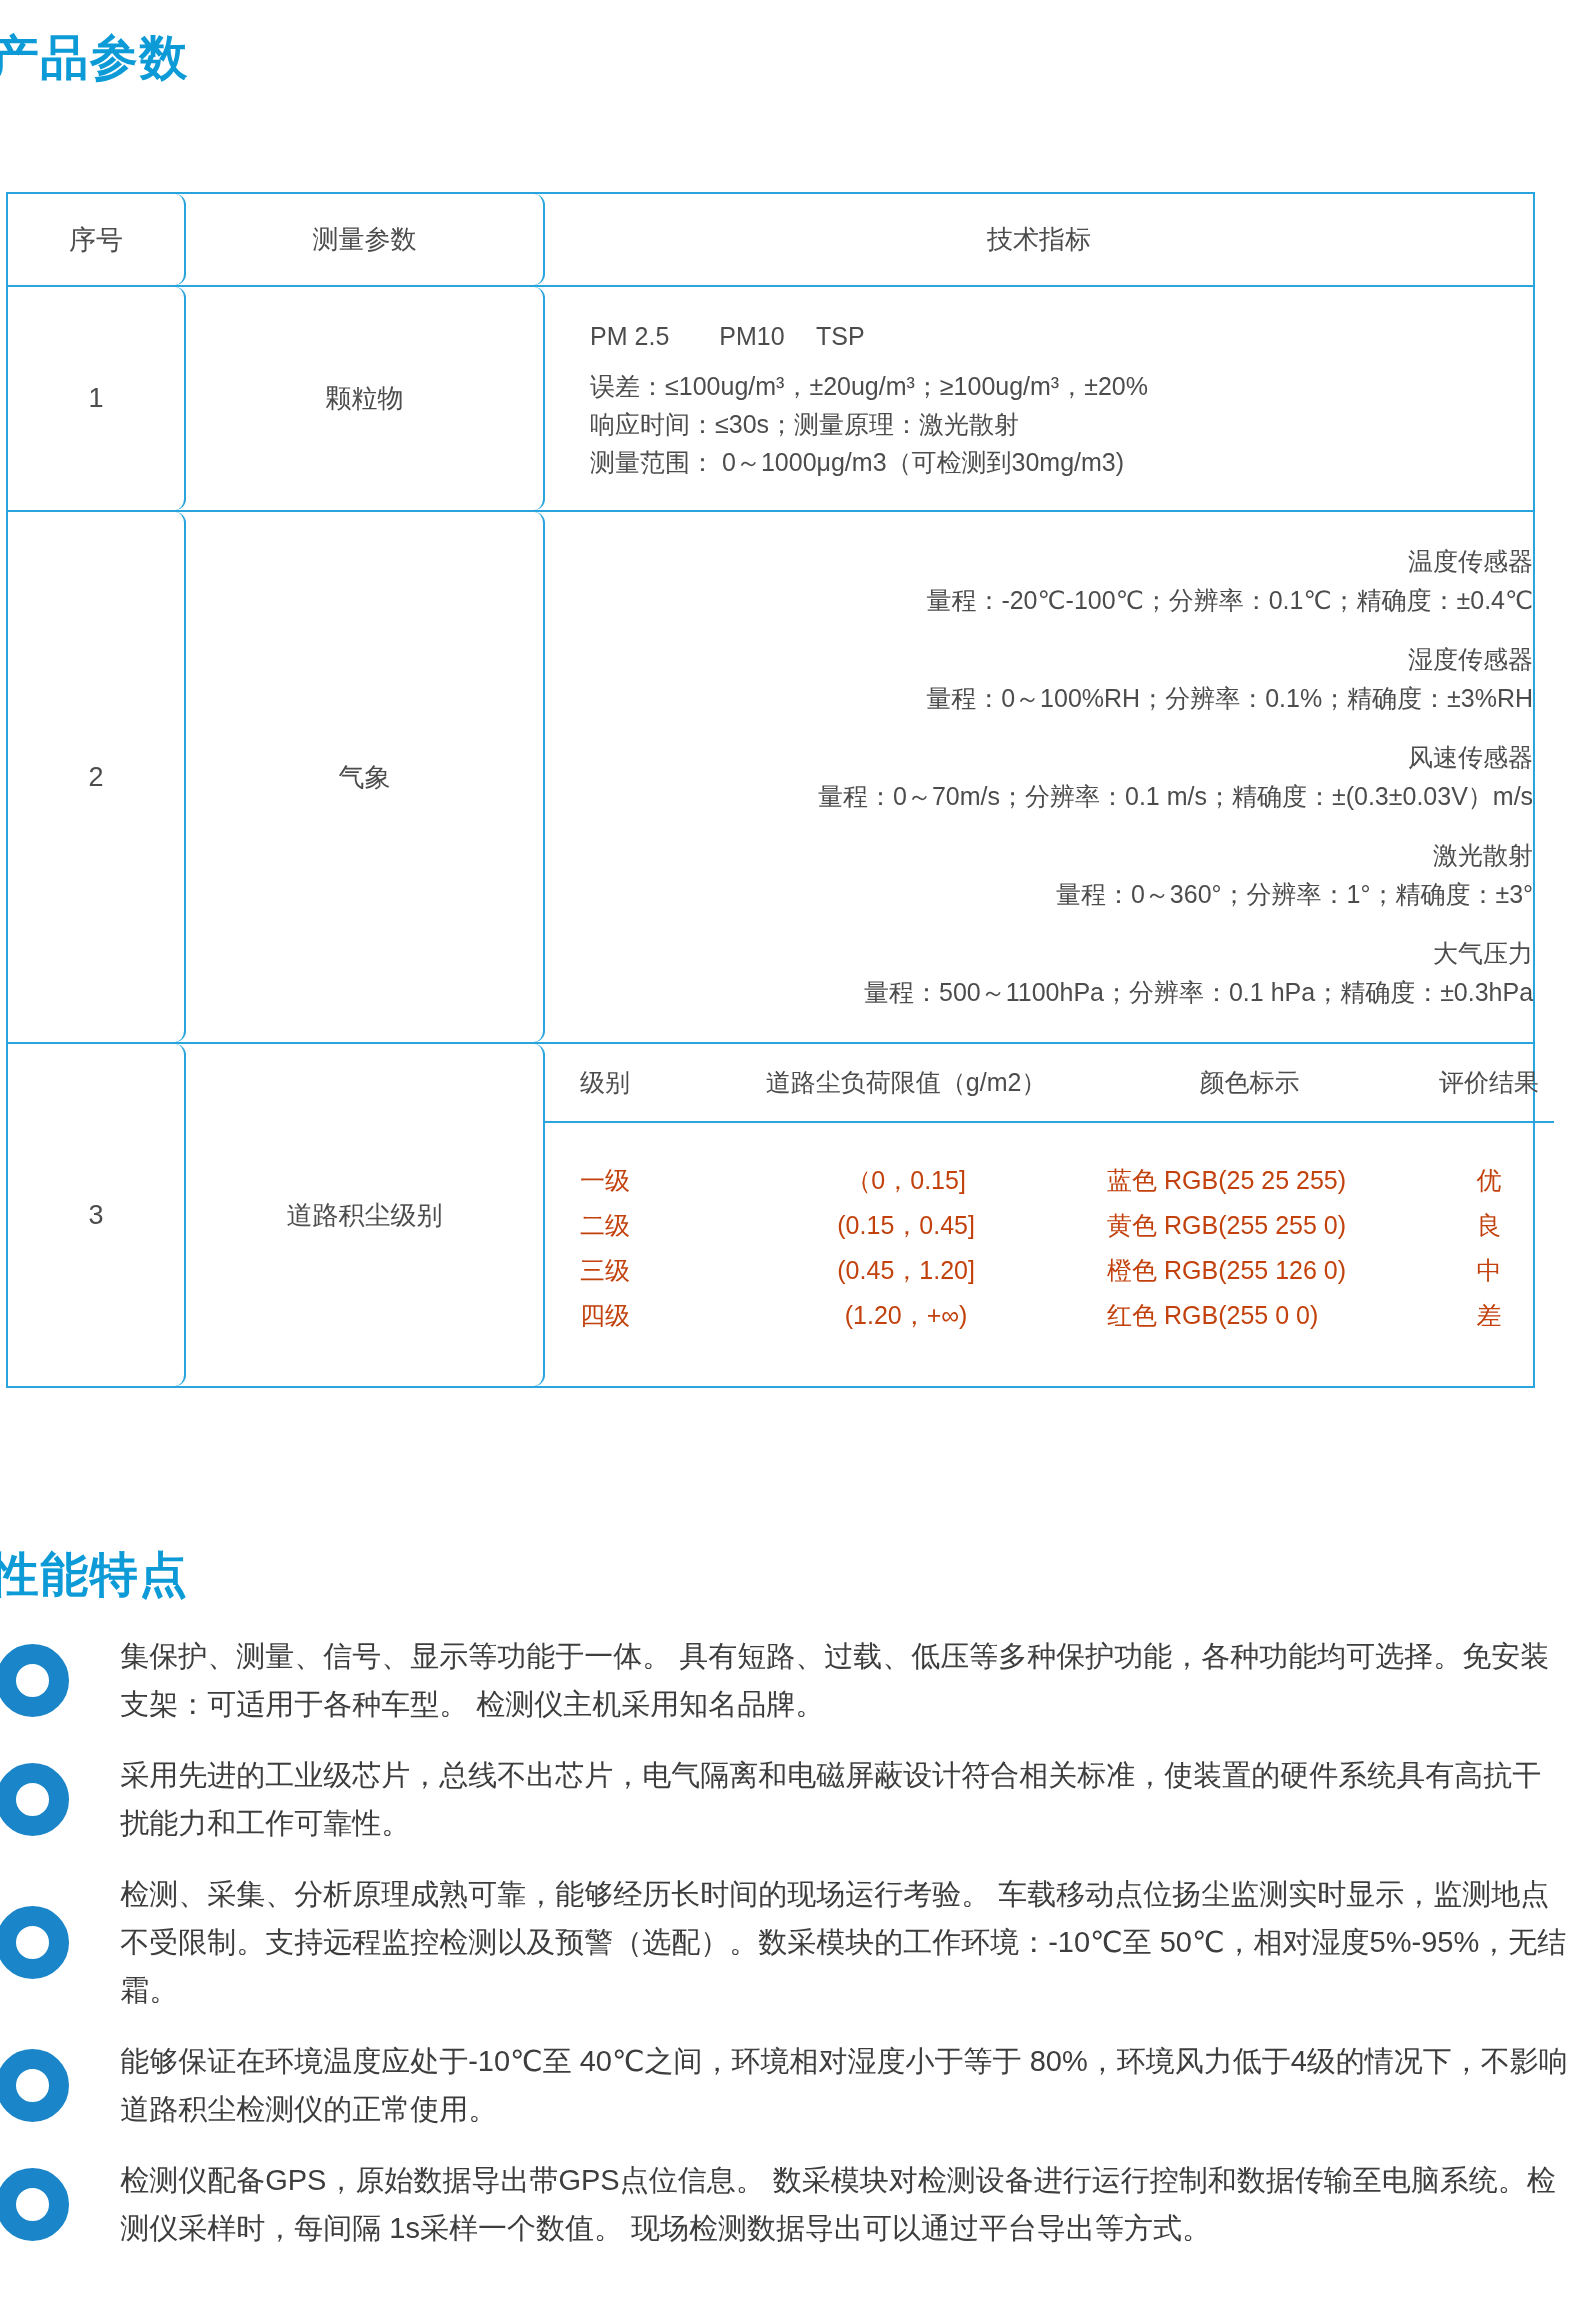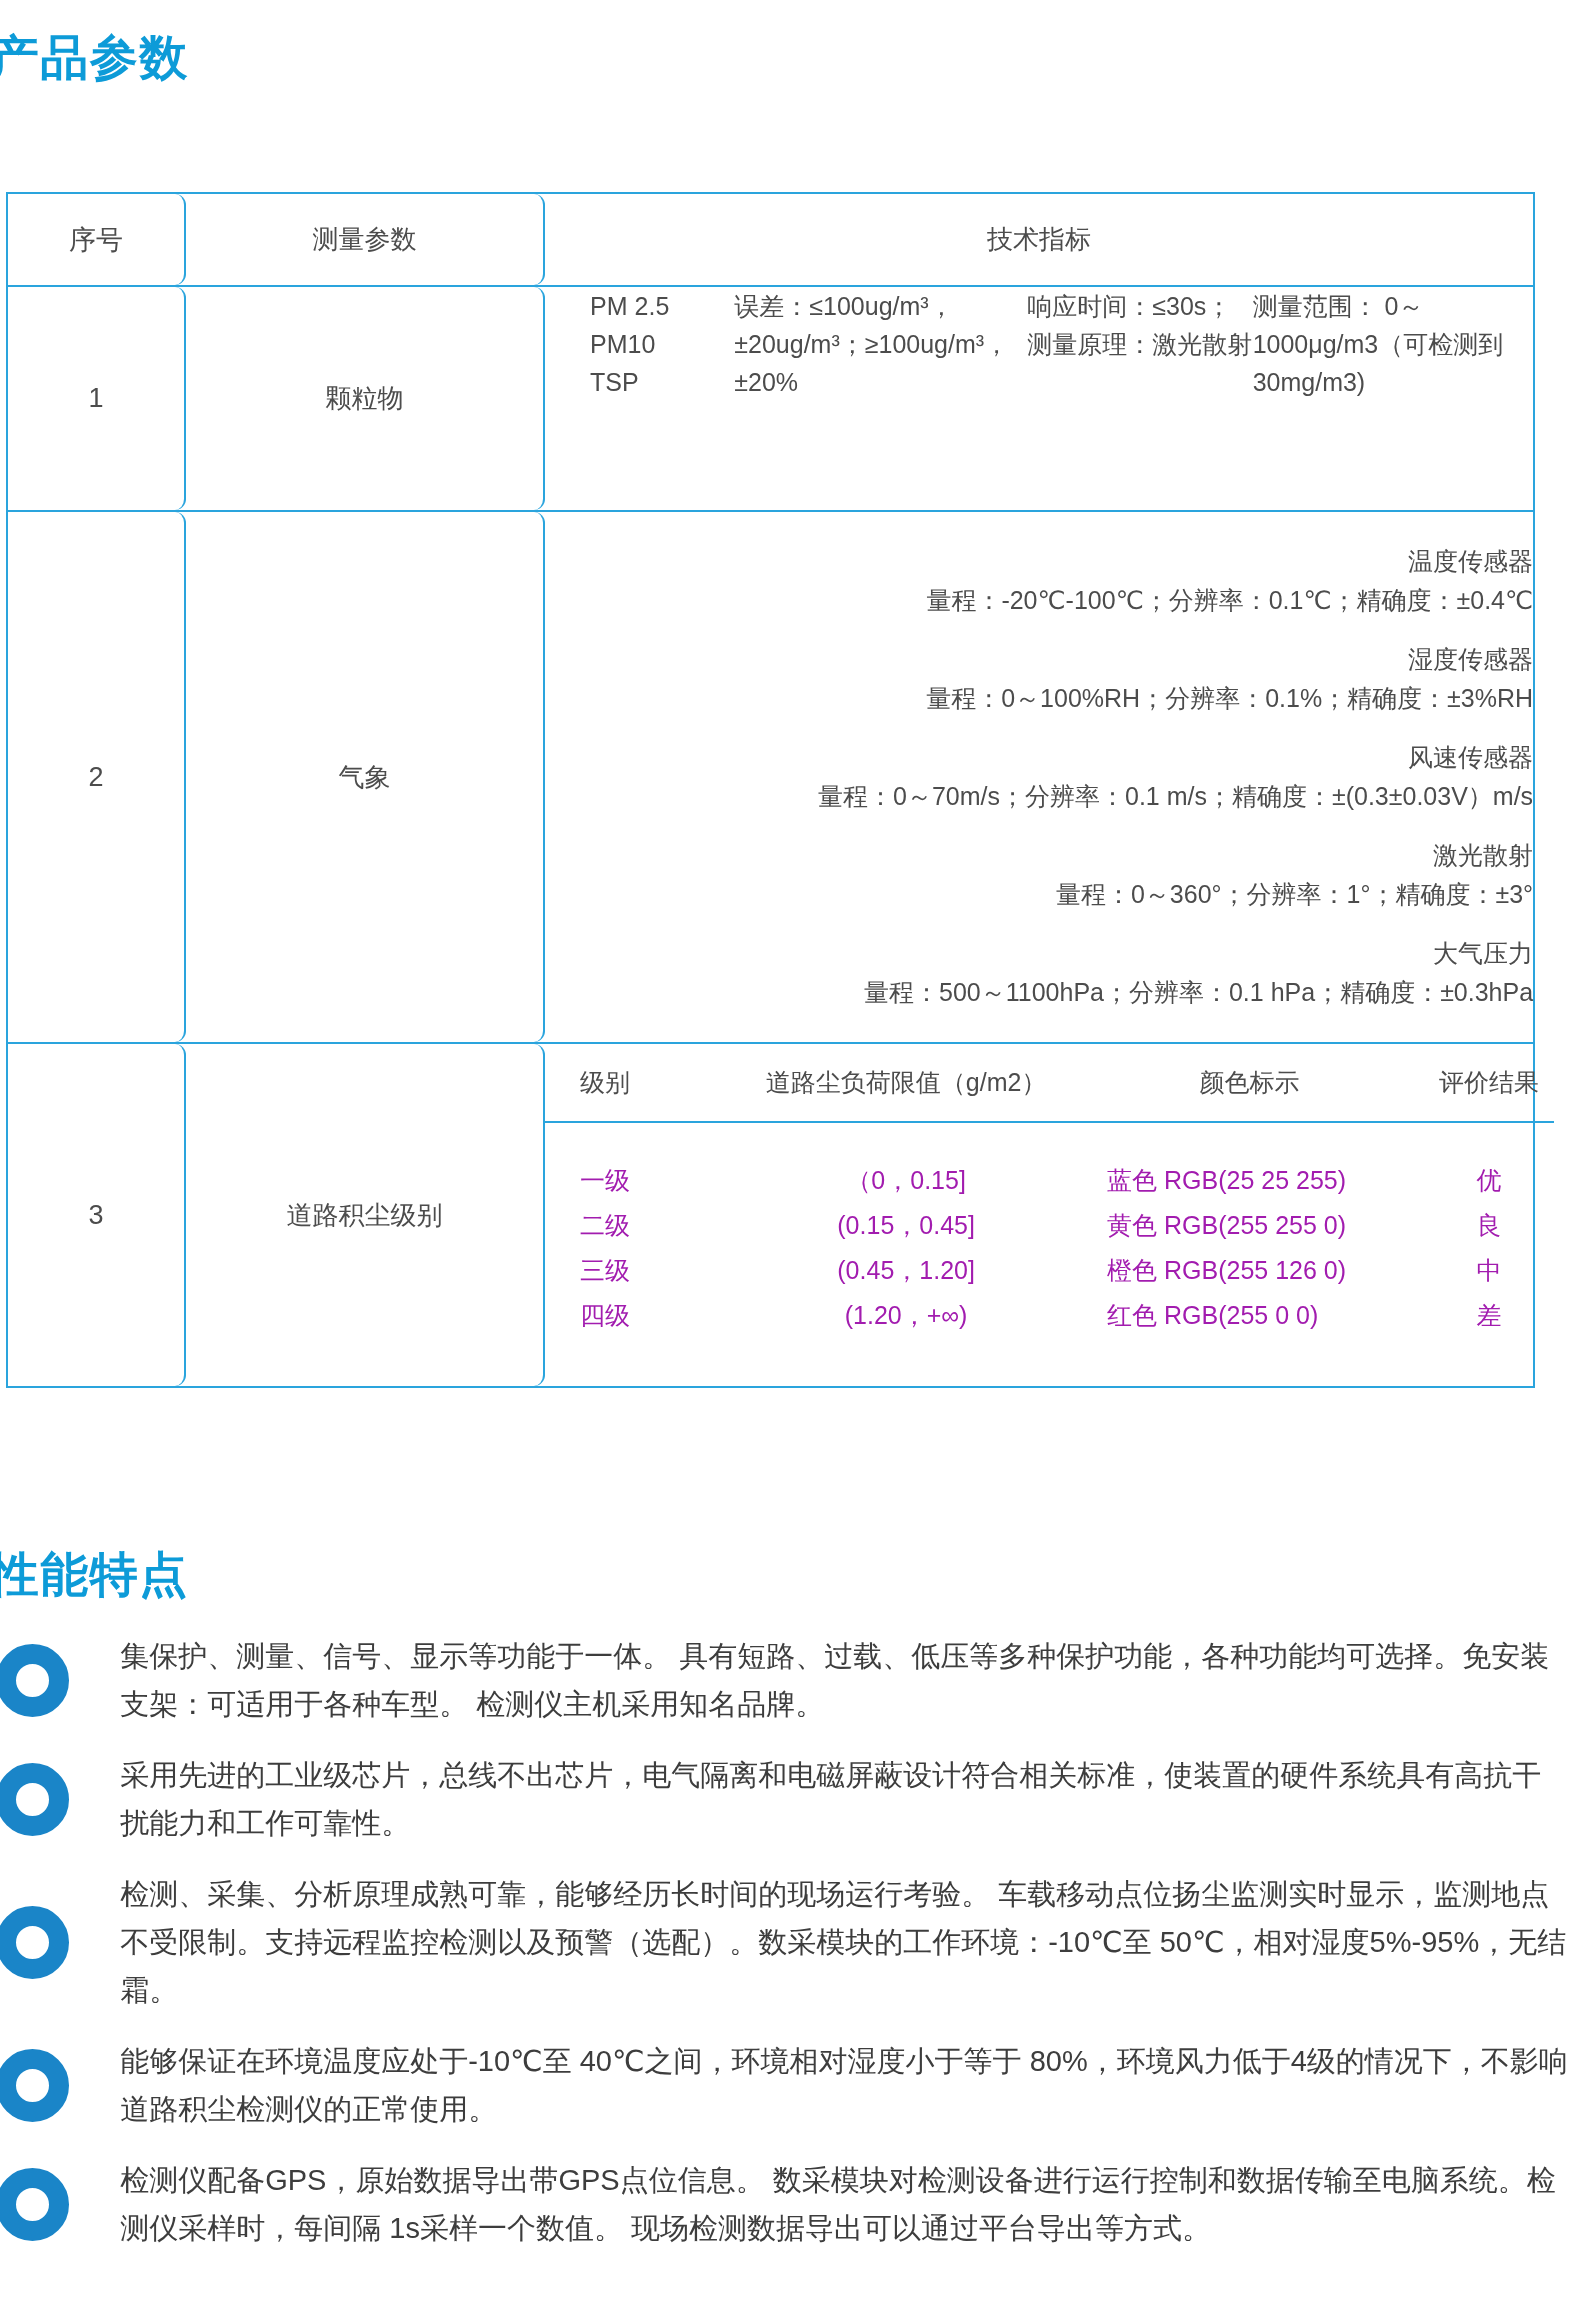--- a/index.html
+++ b/index.html
@@ -42,21 +42,21 @@
     font-size:26px;
   }
   .c-spec { flex:1; }
   .h-row { height:91px; }
   .h-row .c-spec {
     display:flex; align-items:center; justify-content:center;
     font-size:26px;
   }
   .r1 { height:223px; }
   .r1 .c-spec {
-    display:flex; justify-content:center;
+    display:flex; flex-direction:column; justify-content:center;
     padding-left:45px; font-size:25px; line-height:38px;
   }
   .r1 .pm-line { margin-bottom:12.3px; }
   .r2 { height:530px; }
   .r2 .c-spec {
     display:flex; flex-direction:column; justify-content:center;
     padding-left:45px; font-size:25px; line-height:39px;text-align:right;
   }
   .sensor-group { margin:10px 0; }
   
@@ -72,21 +72,21 @@
     font-size:25px; color:#4c4c4c;
   }
   .subhead .sh2,.subhead .sh3,.subhead .sh4 { text-align:center; }
   .subbody { padding-top:35px; }
   .subrow {
     display:grid;
     grid-template-columns:157px 338px 349px 130px;
     padding-left:35px;
     height:45px;
     align-items:center;
-    font-size:25px; color:#a21caf;
+    font-size:25px; color:#c2410c;
   }
   .subrow .sc2 { text-align:center; }
   .subrow .sc3 { padding-left:32px; }
   .subrow .sc4 { text-align:center; }
   
   .title-features { margin-top:161px; }
   .features { margin-top:24.6px; }
   .feat { display:flex; align-items:center; margin-bottom:23px; }
   .bullet {
     box-sizing:border-box;

